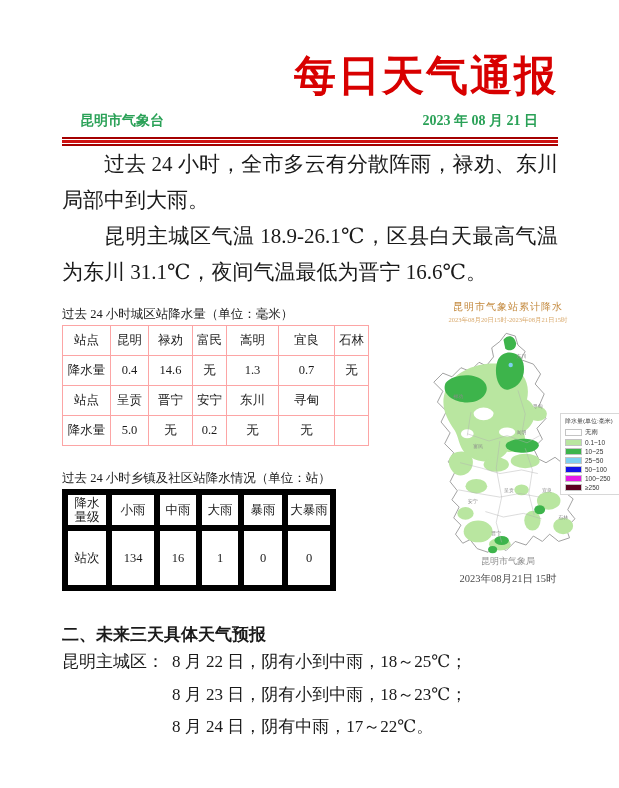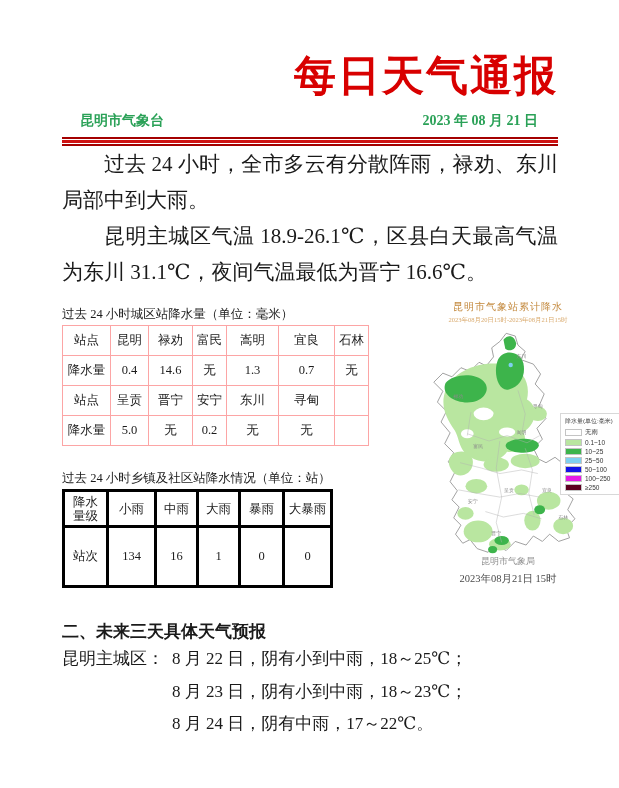--- a/index.html
+++ b/index.html
@@ -30,21 +30,21 @@
   }
   
   .content-row { display:flex; margin-top:16px; }
   .left-col  { width:330px; flex:none; }
   .right-col { width:166px; flex:1; position:relative; }
   .tbl-caption { font-size:12.5px; margin-bottom:2px; }
   table { border-collapse:collapse; table-layout:fixed; }
   .t1 { width:306px; }
   .t1 td { border:1px solid #fca5a5; text-align:center; font-size:12.5px; height:30px; padding:0 1px; }
   .t2 { width:268px; margin-bottom:4px; }
-  .t2 td { border:3px solid #000000; text-align:center; font-size:12.5px; padding:0 2px; }
+  .t2 td { border:6px solid #000000; text-align:center; font-size:12.5px; padding:0 2px; }
   .t2 tr:first-child td { height:36px; line-height:14px; }
   .t2 tr:last-child  td { height:60px; }
   .t1-caption-wrap { margin-top:0; }
   .t2-caption-wrap { margin-top:24px; }
   
   .map-panel { position:absolute; top:-6px; left:2px; width:228px; }
   .map-title    { text-align:center; font-size:10px; letter-spacing:1px; }
   .map-subtitle { text-align:center; font-size:6.5px; margin-top:2px; }
   .map-canvas { position:relative; width:228px; height:228px; margin-top:2px; }
   .map-canvas svg { display:block; }

